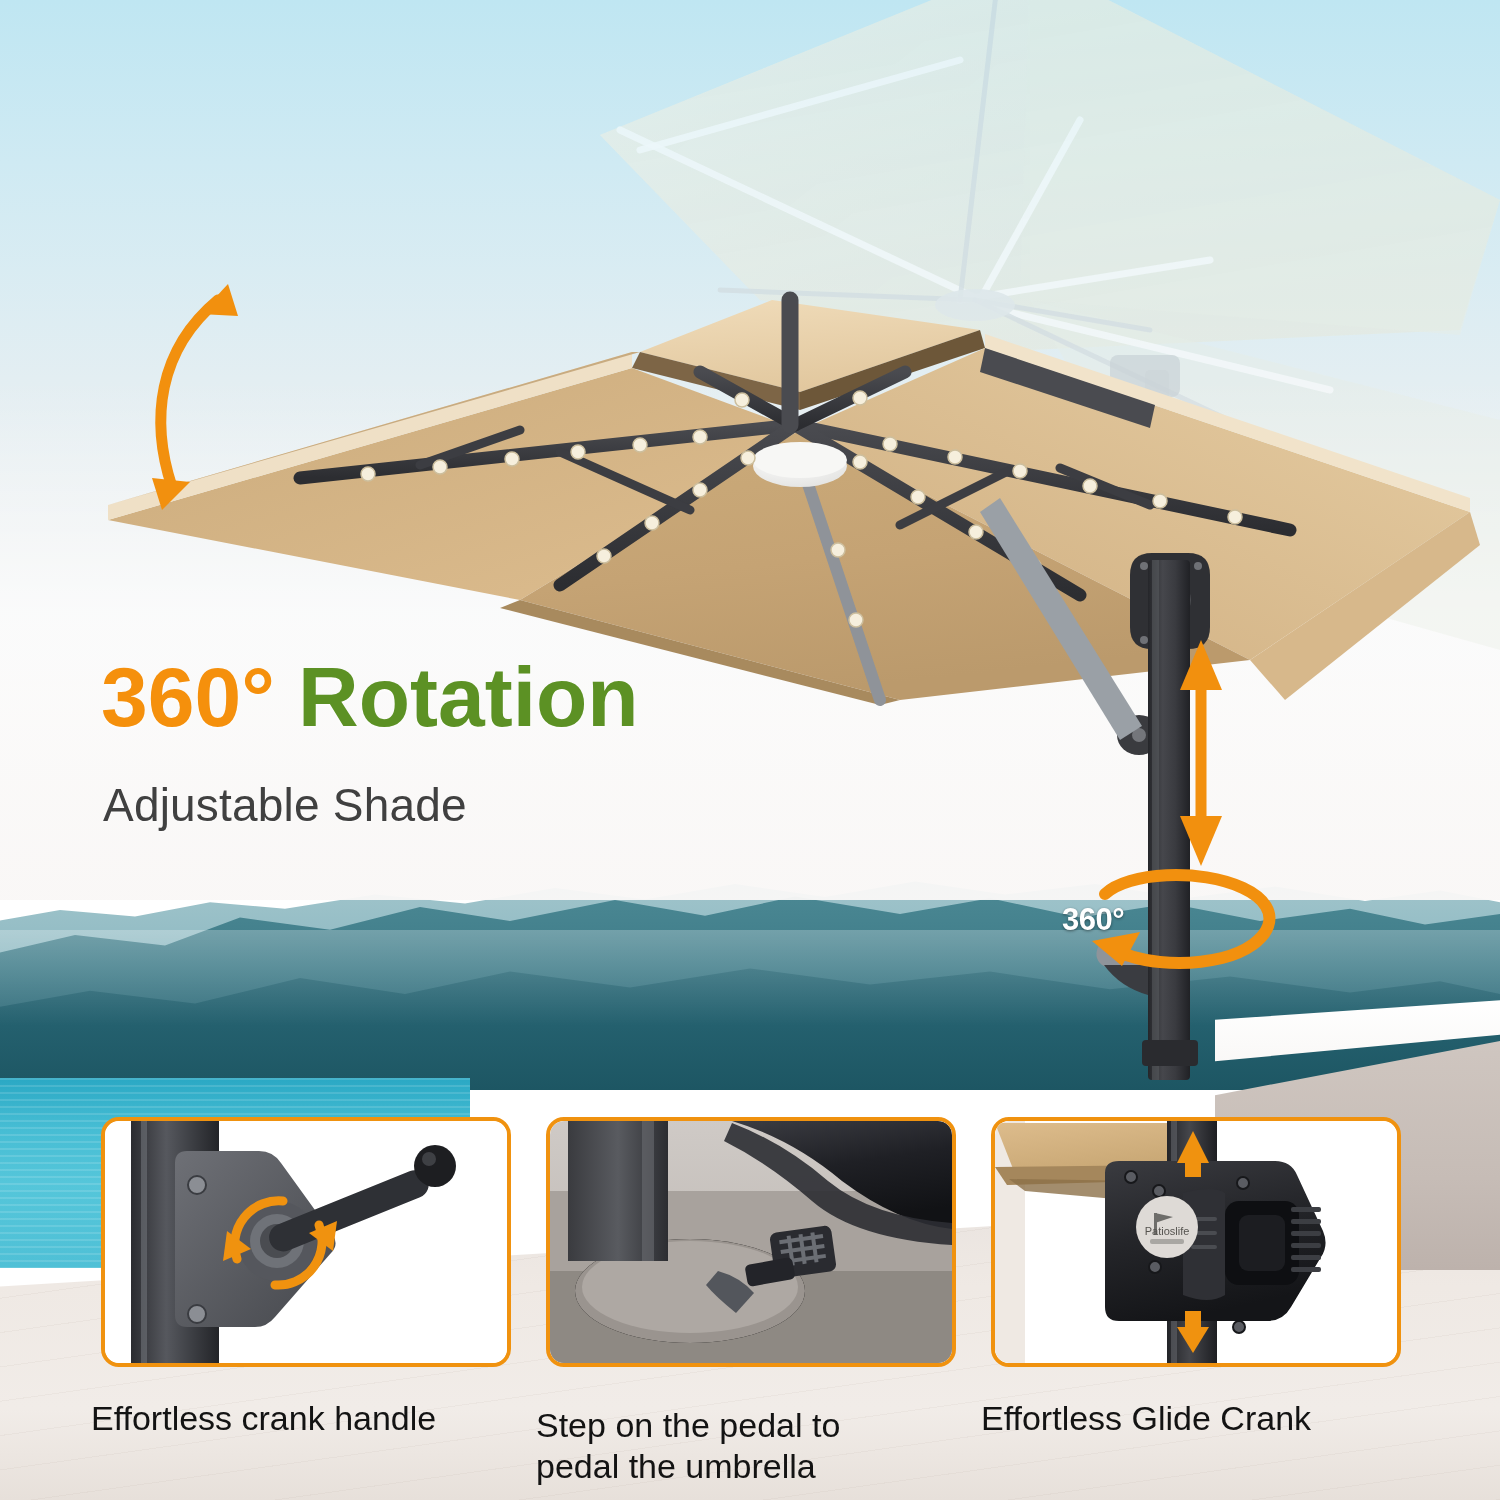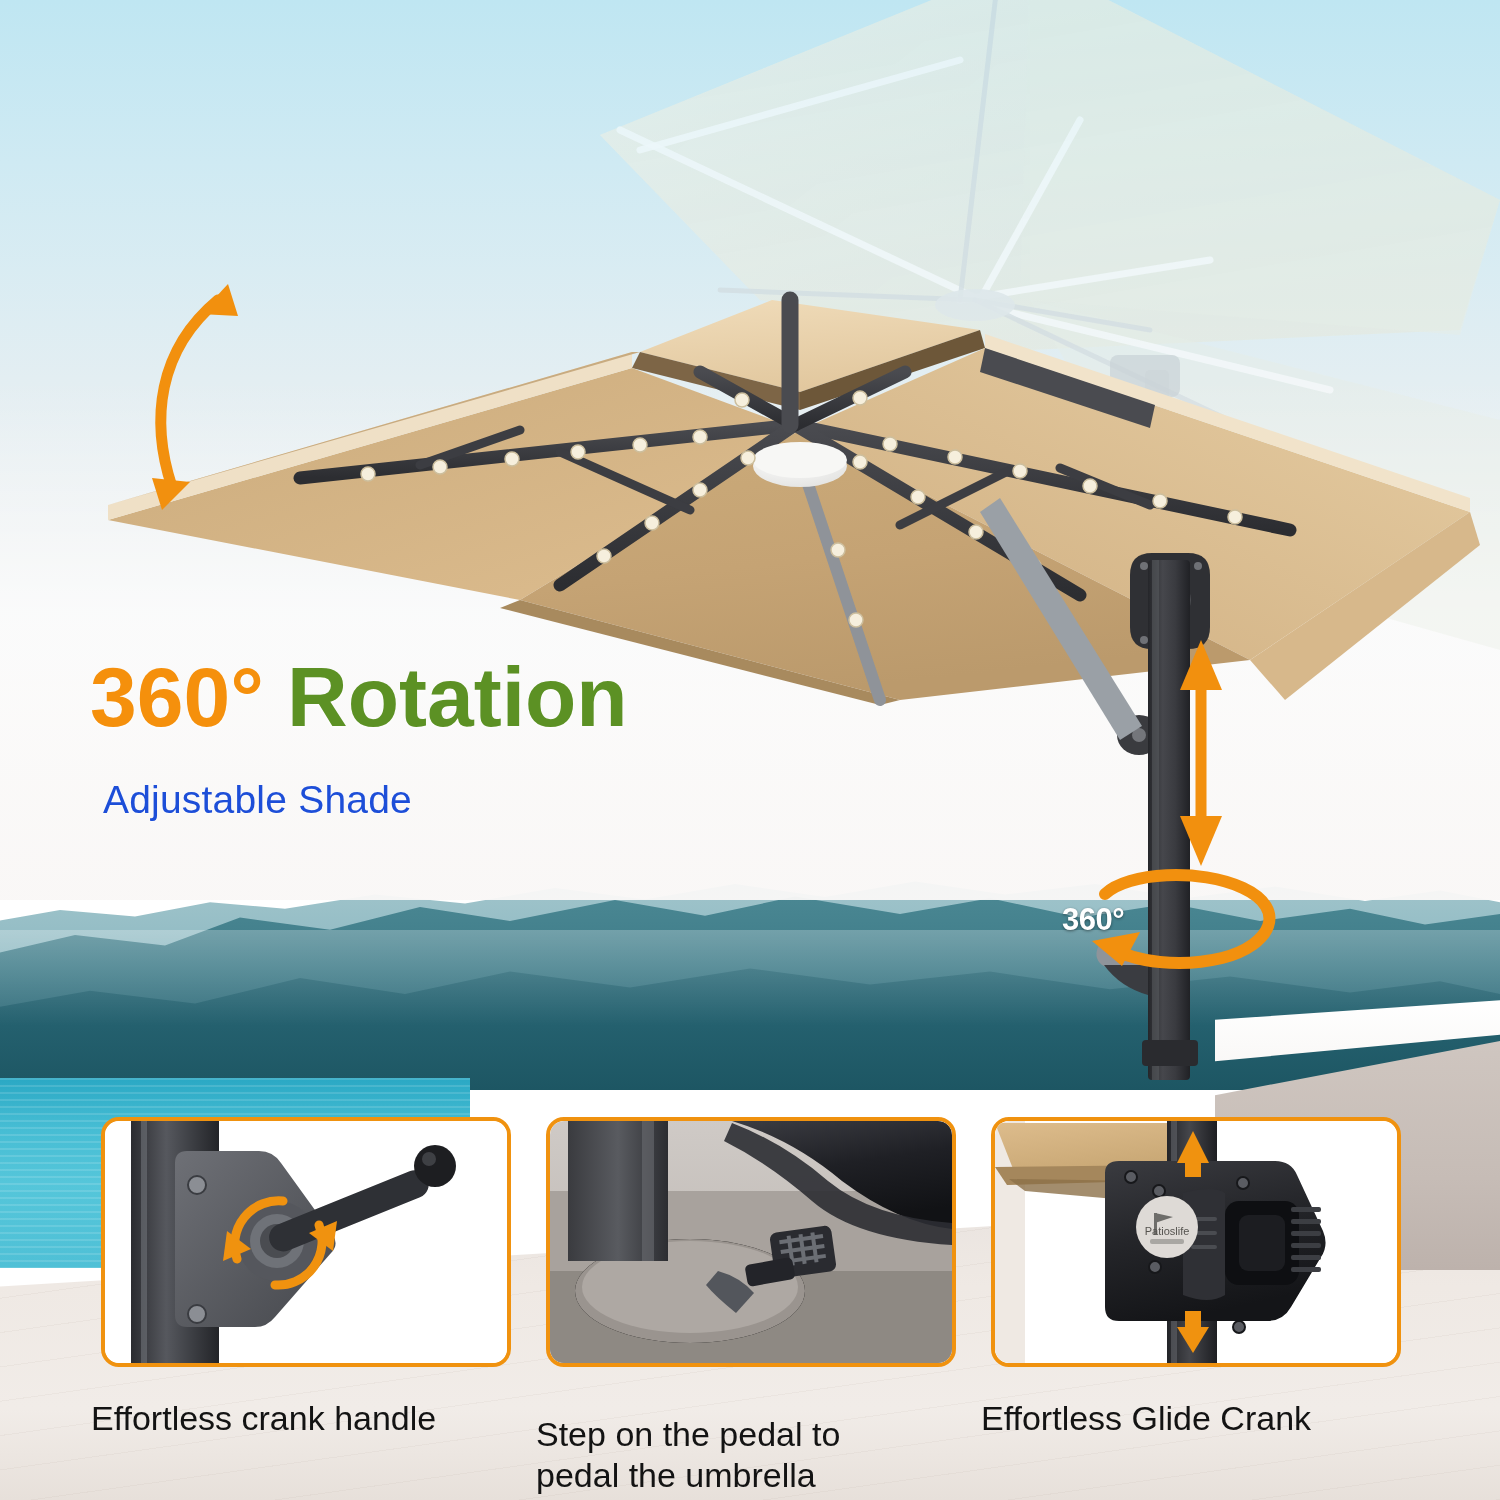--- a/index.html
+++ b/index.html
@@ -88,30 +88,30 @@
 
   .badge-360 {
     position:absolute; left:1062px; top:902px;
     font-size:31px; font-weight:bold; color:#ffffff;
     letter-spacing:-.5px;
     text-shadow:0 1px 3px rgba(0,0,0,.45);
   }
 
   
   .headline {
-    position:absolute; left:90px; top:655px; width:820px;
+    position:absolute; left:101px; top:655px; width:820px;
     font-size:84px; font-weight:bold; line-height:1;
     white-space:nowrap;
     text-shadow:0 2px 3px rgba(255,255,255,.7);
   }
   .headline .num { color:#F5900C; }
   .headline .word { color:#5C9124; }
   .subhead {
     position:absolute; left:103px; top:778px;
-    font-size:39px; color:#1d4ed8; letter-spacing:.2px;
+    font-size:46px; color:#404040; letter-spacing:.2px;
     text-shadow:0 1px 2px rgba(255,255,255,.7);
   }
 
   
   .panels {
     position:absolute; left:0; top:1085px; width:1236px; height:415px;margin-top:32px;
   }
   .panel {
     position:absolute; top:0; width:410px; height:250px;
     border:4px solid #F0920F; border-radius:18px;
@@ -121,21 +121,21 @@
   .panel-2 { left:546px; }
   .panel-3 { left:991px; }
   .panel-inner { position:absolute; inset:0; overflow:hidden; border-radius:14px; }
   .panel-inner svg { width:100%; height:100%; display:block; }
 
   .cap {
     position:absolute; width:430px; 
     font-size:34px; color:#131313; line-height:1.22;
   }
   .cap-1 { left:91px; top:281px; }
-  .cap-2 { left:536px; top:297px; }
+  .cap-2 { left:536px; top:288px; }
   .cap-3 { left:981px; top:281px; }
 </style>
 </head>
 <body>
 
 <div class="stage">
 
   <div class="sky"></div>
   <div class="mtn mtn-far"></div>
   <div class="mtn mtn-mid"></div>

